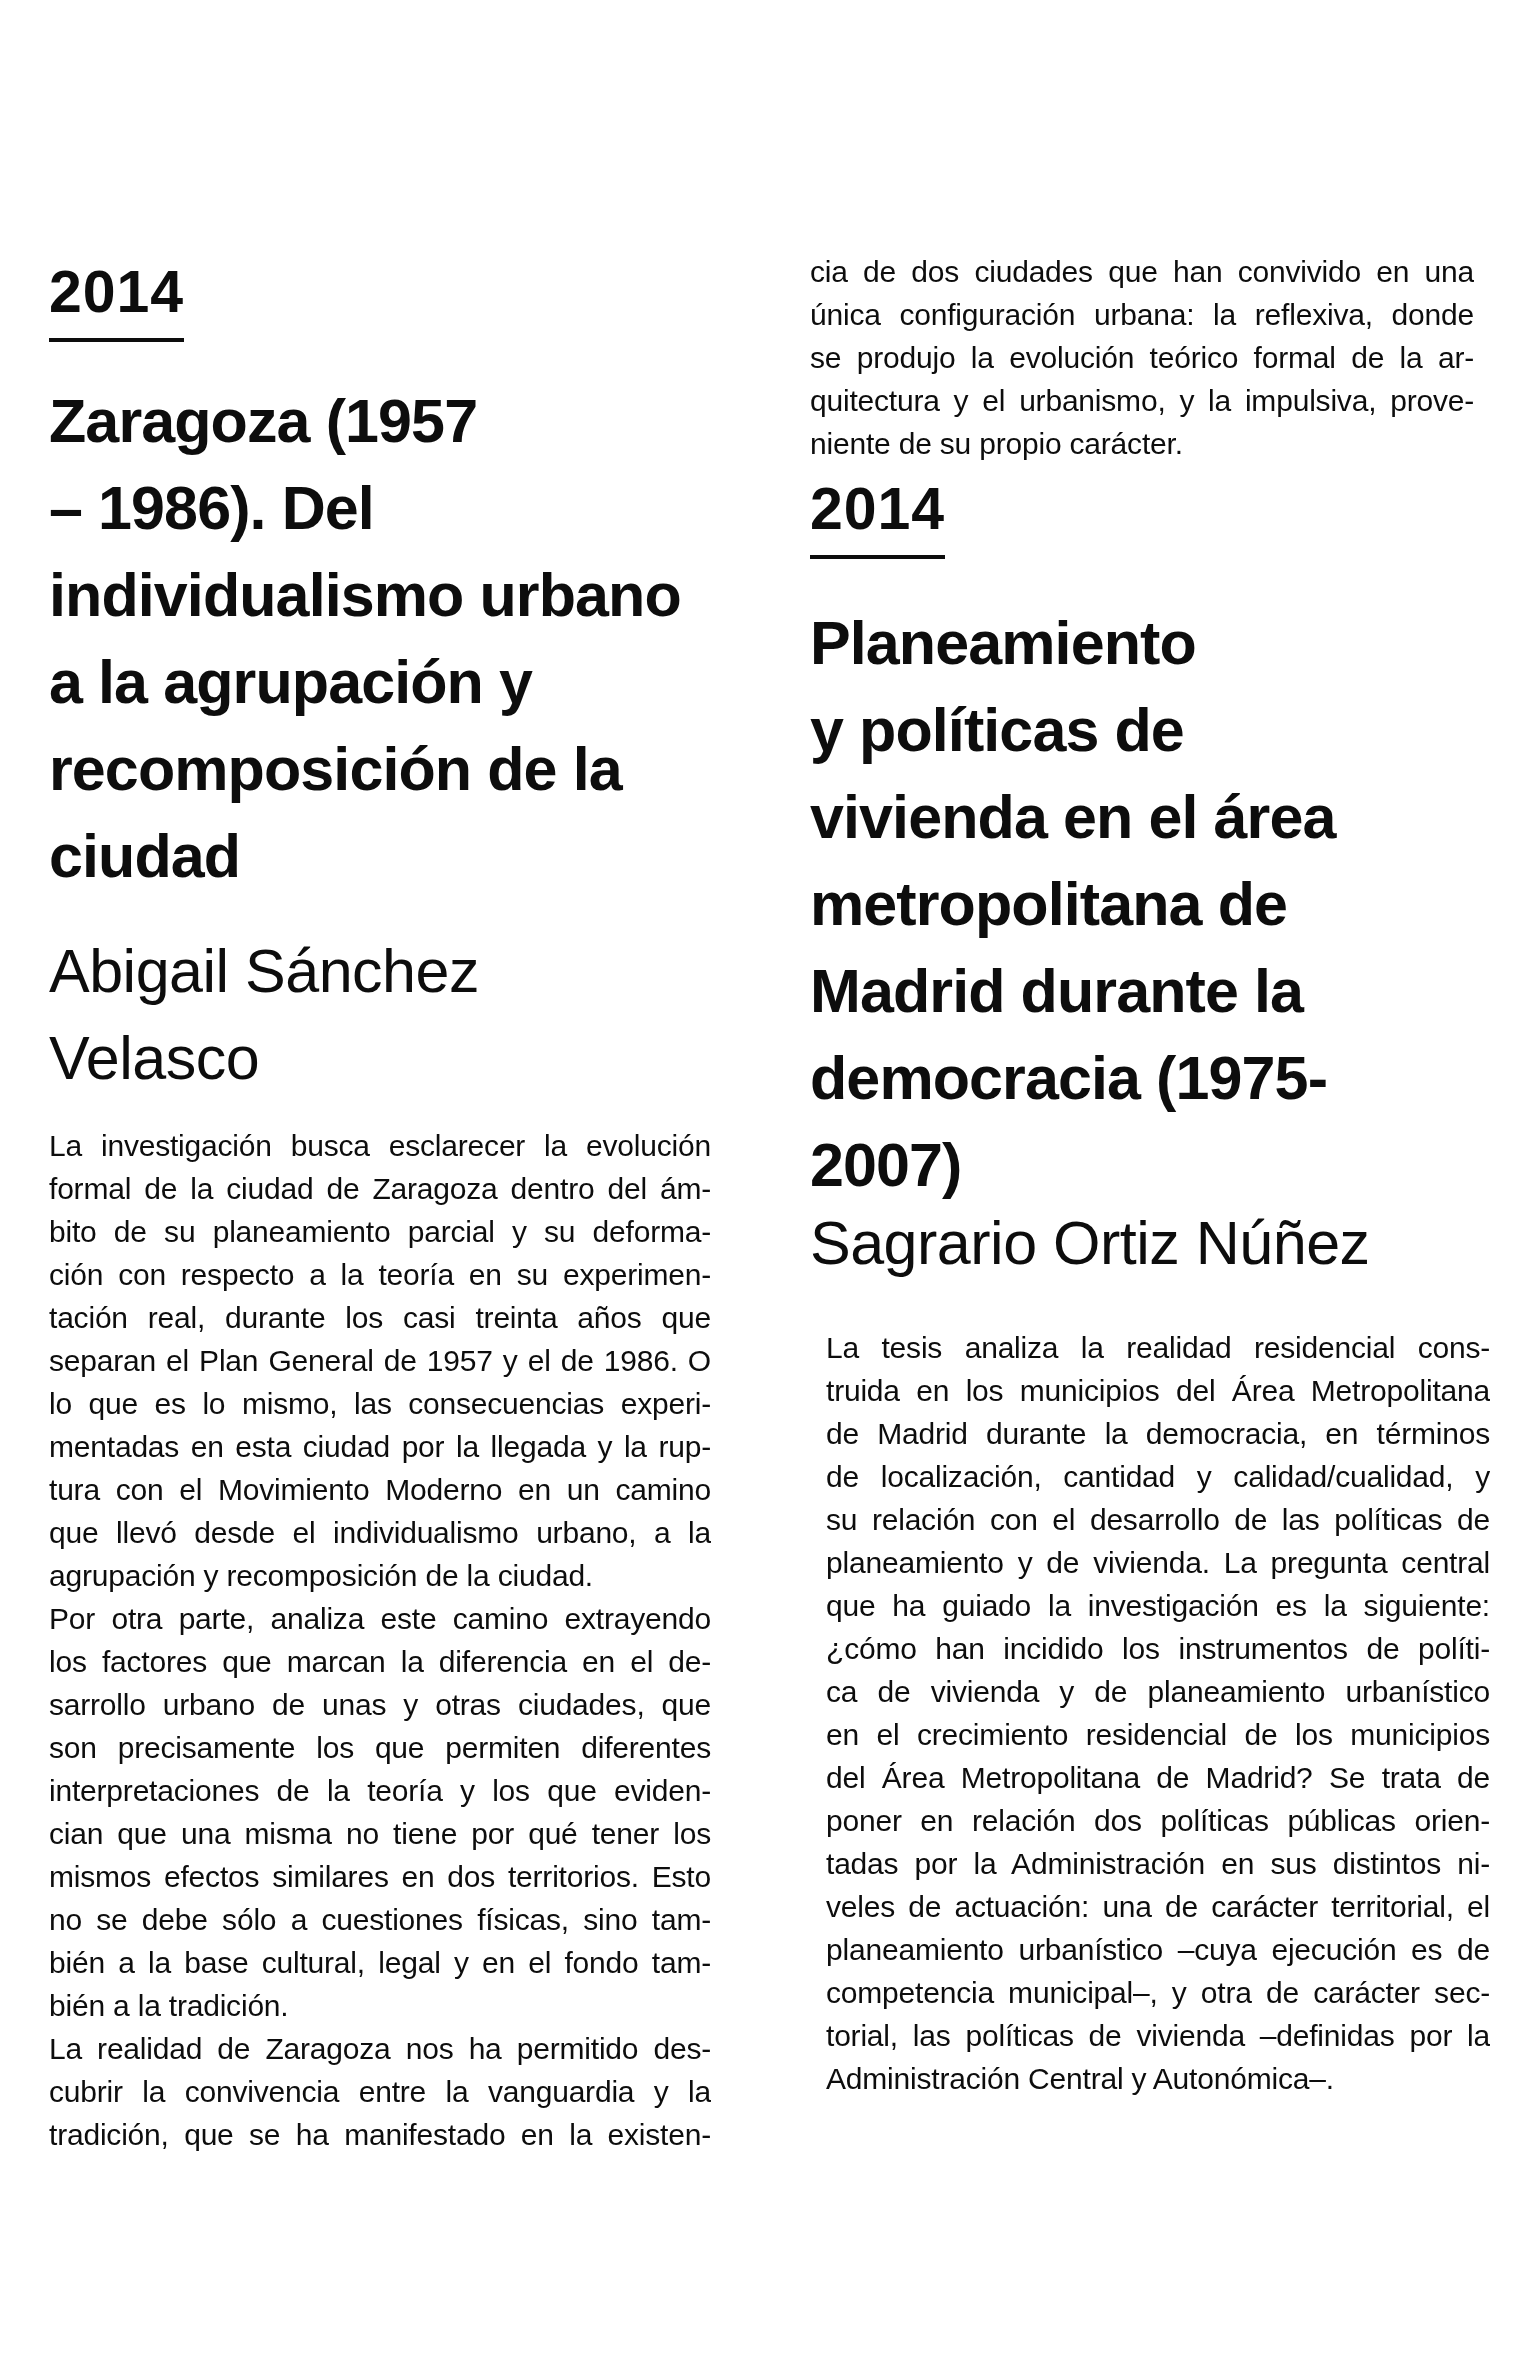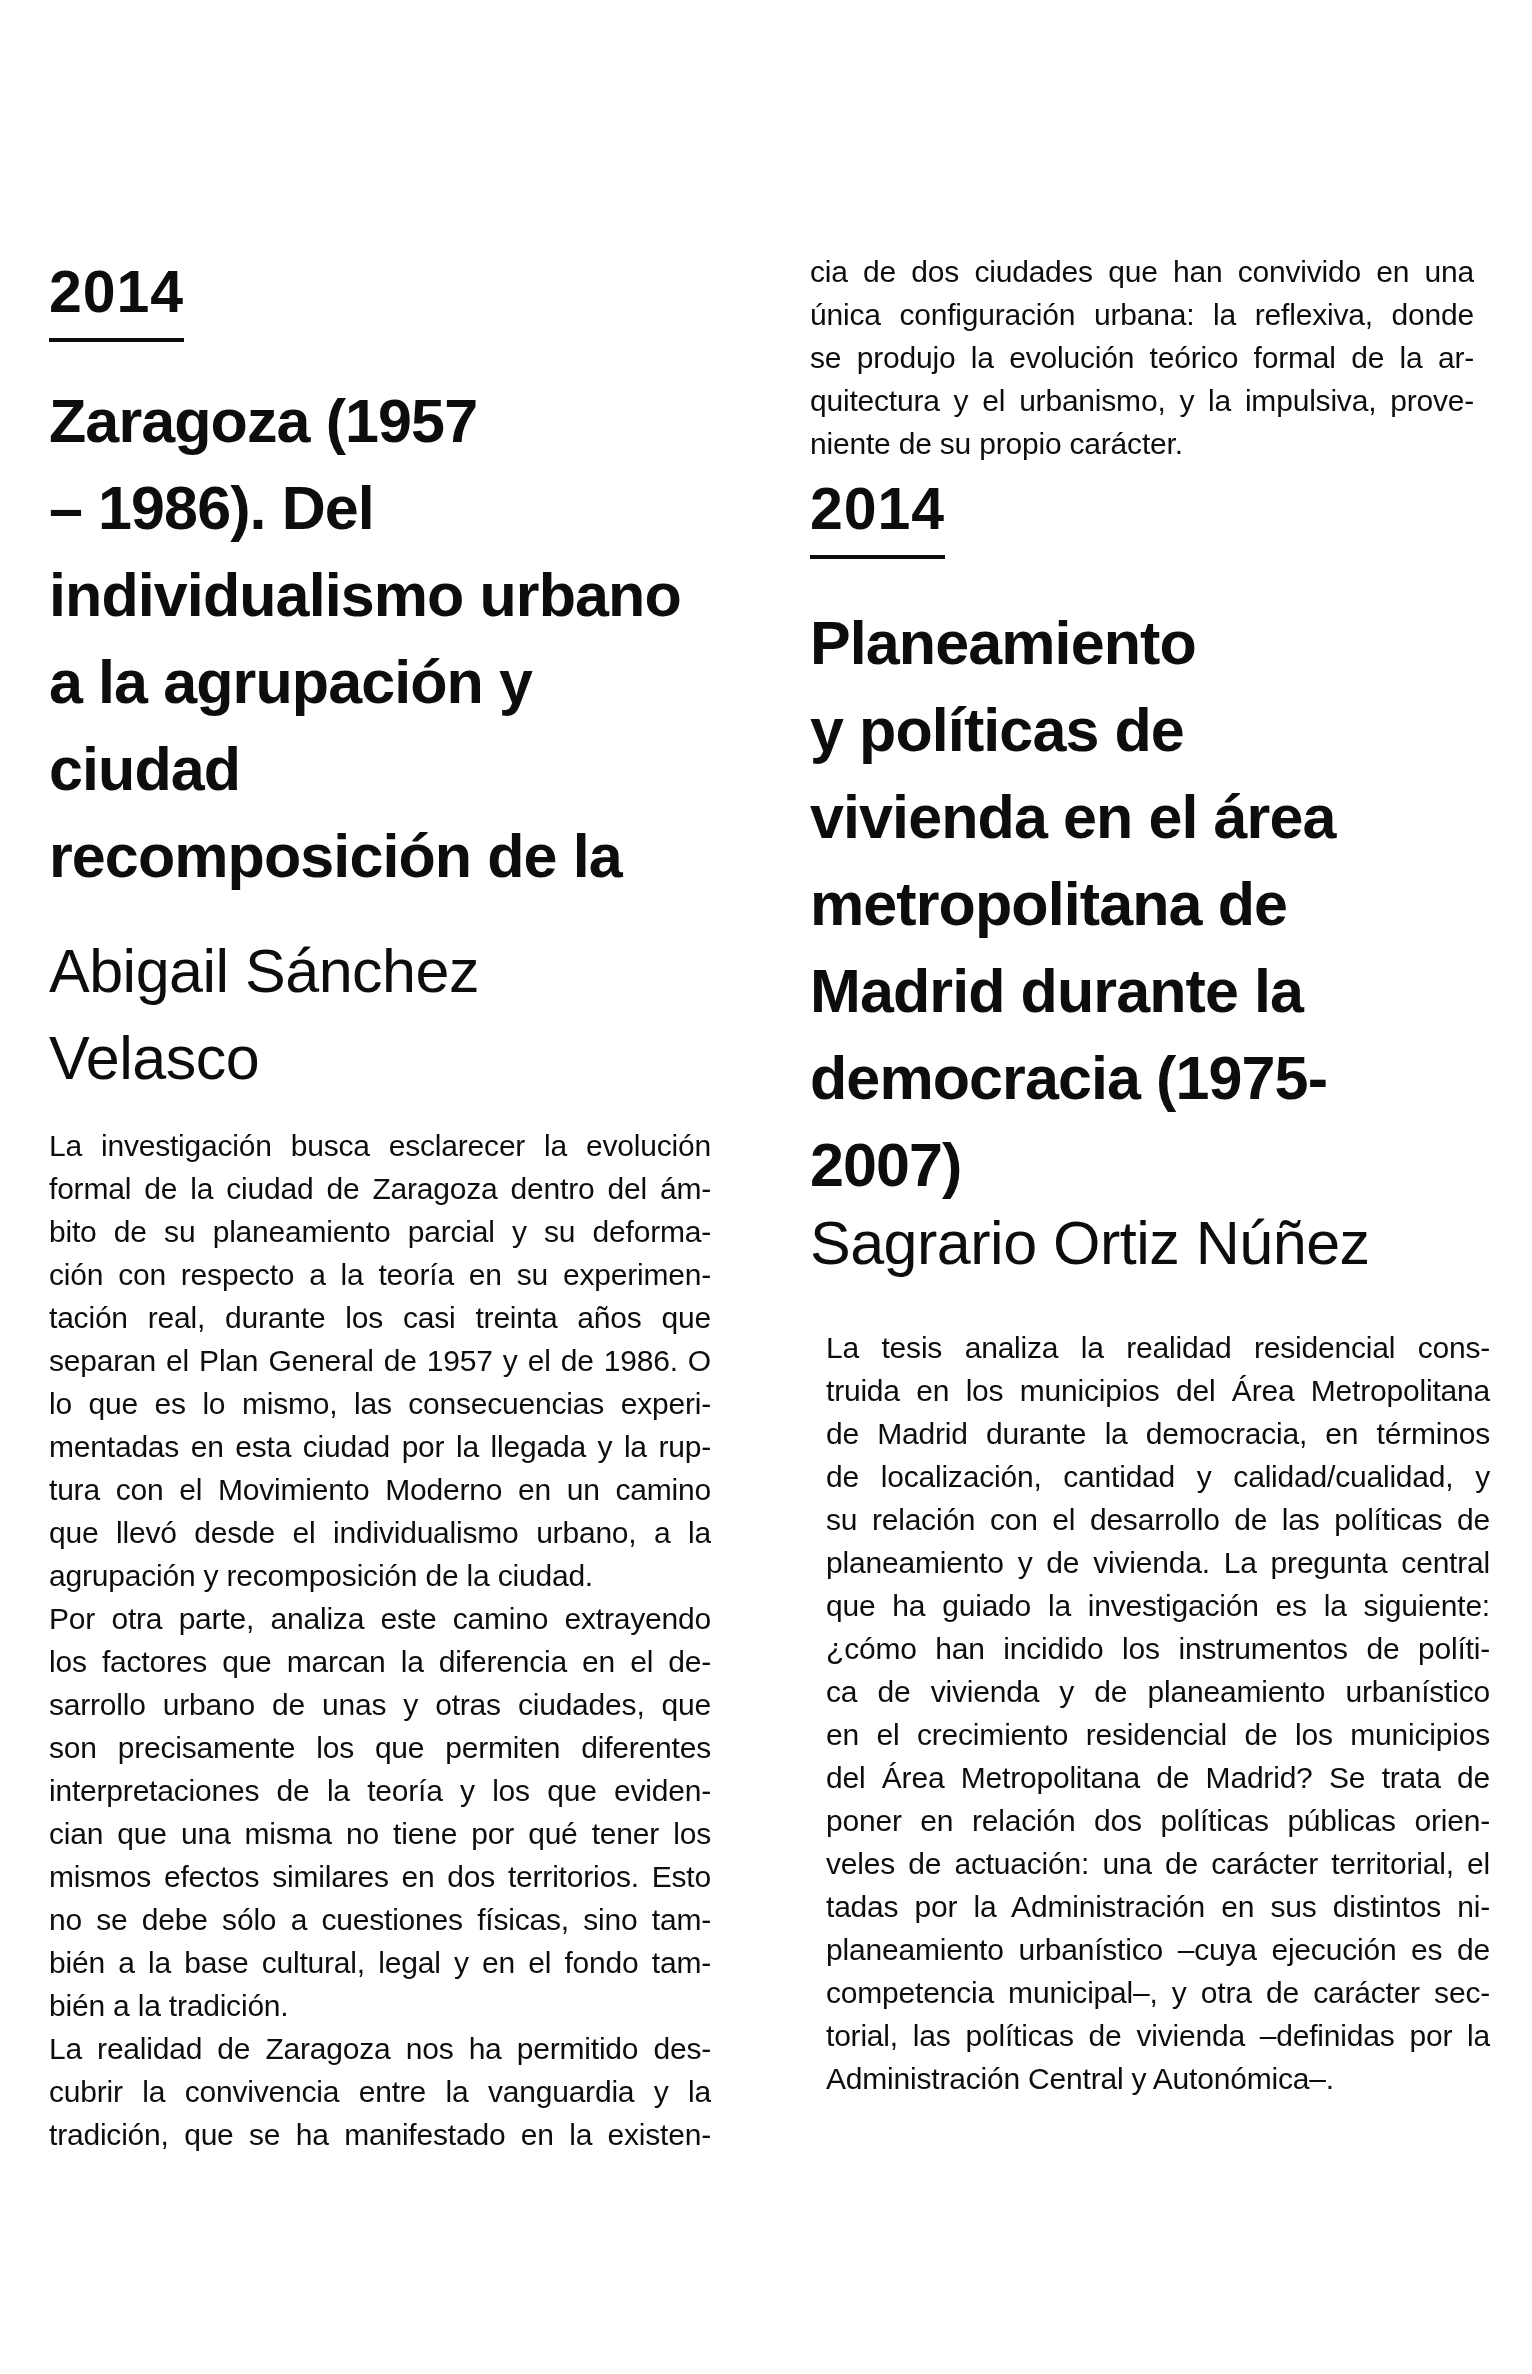--- a/index.html
+++ b/index.html
@@ -61,22 +61,22 @@
 
 <div class="page">
 
   <section class="column column-left">
     <div id="left-year" class="year-heading">2014</div>
     <h1 id="left-title" class="entry-title">
         <div class="ln">Zaragoza (1957</div>
         <div class="ln">– 1986). Del</div>
         <div class="ln">individualismo urbano</div>
         <div class="ln">a la agrupación y</div>
+        <div class="ln">recomposición de la</div>
         <div class="ln">ciudad</div>
-        <div class="ln">recomposición de la</div>
       </h1>
     <div id="left-author" class="entry-author">
         <div class="ln">Abigail Sánchez</div>
         <div class="ln">Velasco</div>
       </div>
     <div id="left-body" class="body-text">
         <div class="ln jf">La investigación busca esclarecer la evolución</div>
         <div class="ln jf">formal de la ciudad de Zaragoza dentro del ám-</div>
         <div class="ln jf">bito de su planeamiento parcial y su deforma-</div>
         <div class="ln jf">ción con respecto a la teoría en su experimen-</div>
@@ -130,22 +130,22 @@
         <div class="ln jf">de Madrid durante la democracia, en términos</div>
         <div class="ln jf">de localización, cantidad y calidad/cualidad, y</div>
         <div class="ln jf">su relación con el desarrollo de las políticas de</div>
         <div class="ln jf">planeamiento y de vivienda. La pregunta central</div>
         <div class="ln jf">que ha guiado la investigación es la siguiente:</div>
         <div class="ln jf">¿cómo han incidido los instrumentos de políti-</div>
         <div class="ln jf">ca de vivienda y de planeamiento urbanístico</div>
         <div class="ln jf">en el crecimiento residencial de los municipios</div>
         <div class="ln jf">del Área Metropolitana de Madrid? Se trata de</div>
         <div class="ln jf">poner en relación dos políticas públicas orien-</div>
+        <div class="ln jf">tadas por la Administración en sus distintos ni-</div>
         <div class="ln jf">veles de actuación: una de carácter territorial, el</div>
-        <div class="ln jf">tadas por la Administración en sus distintos ni-</div>
         <div class="ln jf">planeamiento urbanístico –cuya ejecución es de</div>
         <div class="ln jf">competencia municipal–, y otra de carácter sec-</div>
         <div class="ln jf">torial, las políticas de vivienda –definidas por la</div>
         <div class="ln">Administración Central y Autonómica–.</div>
       </div>
   </section>
 
 </div>
 
 

